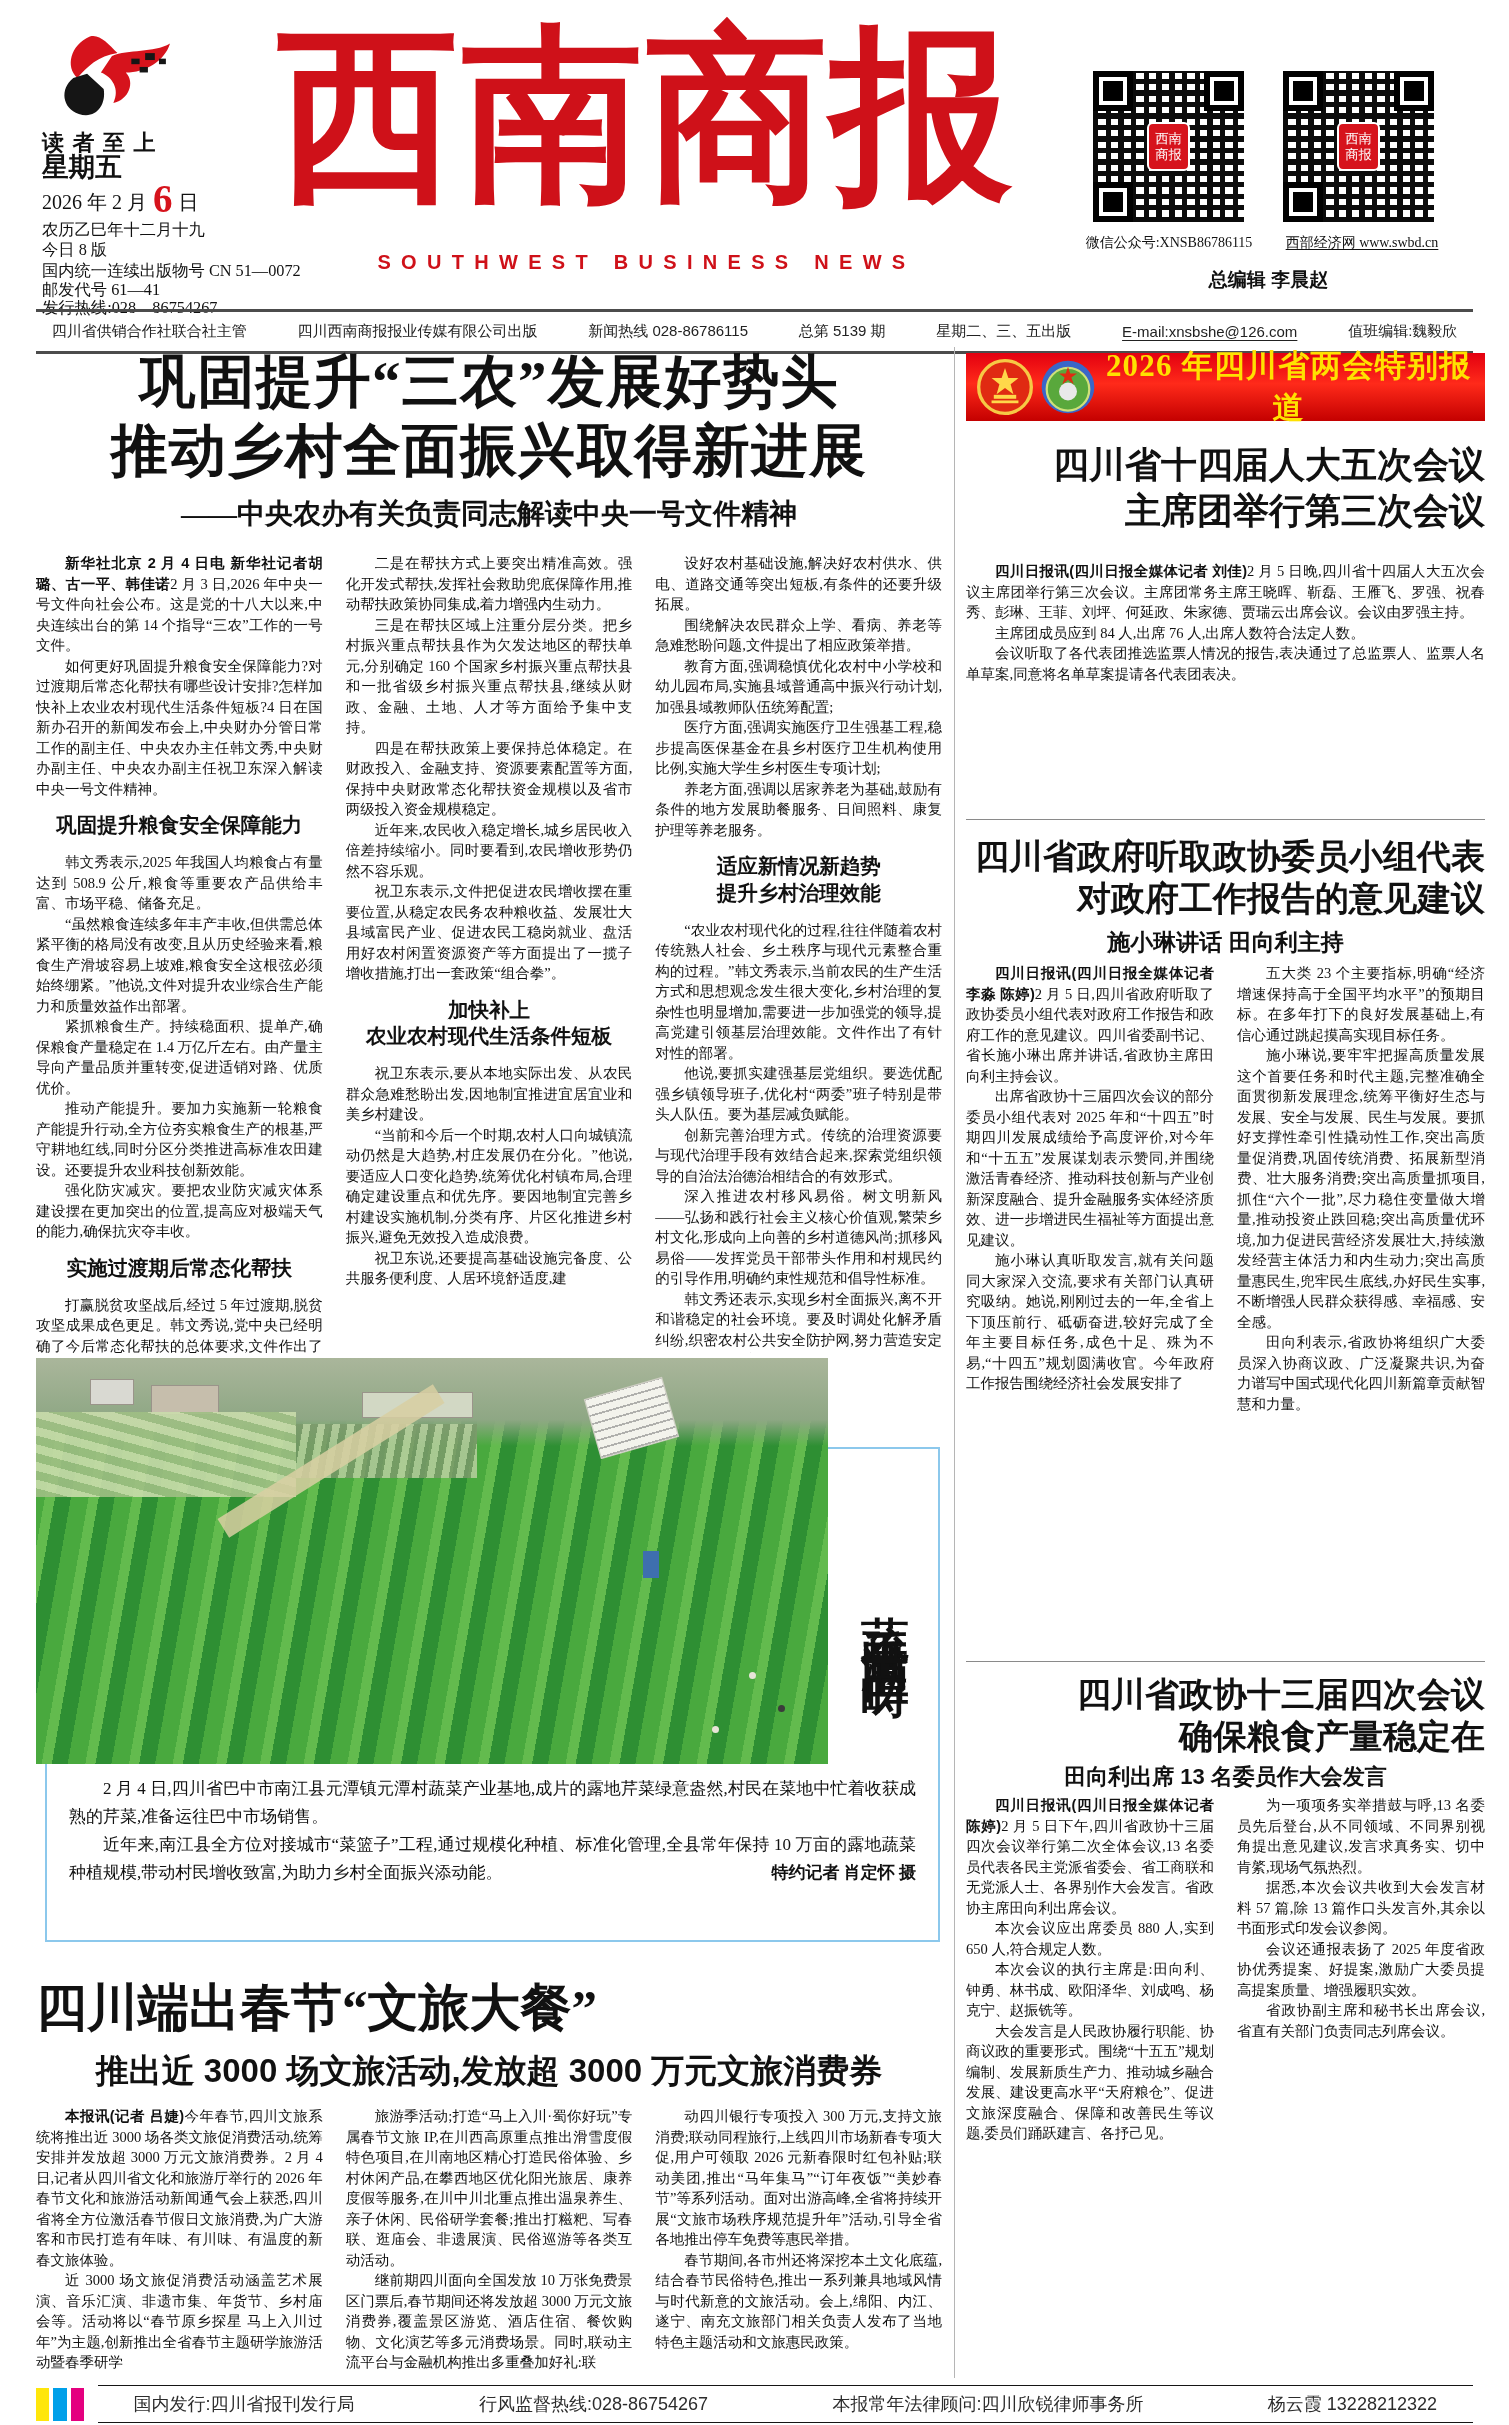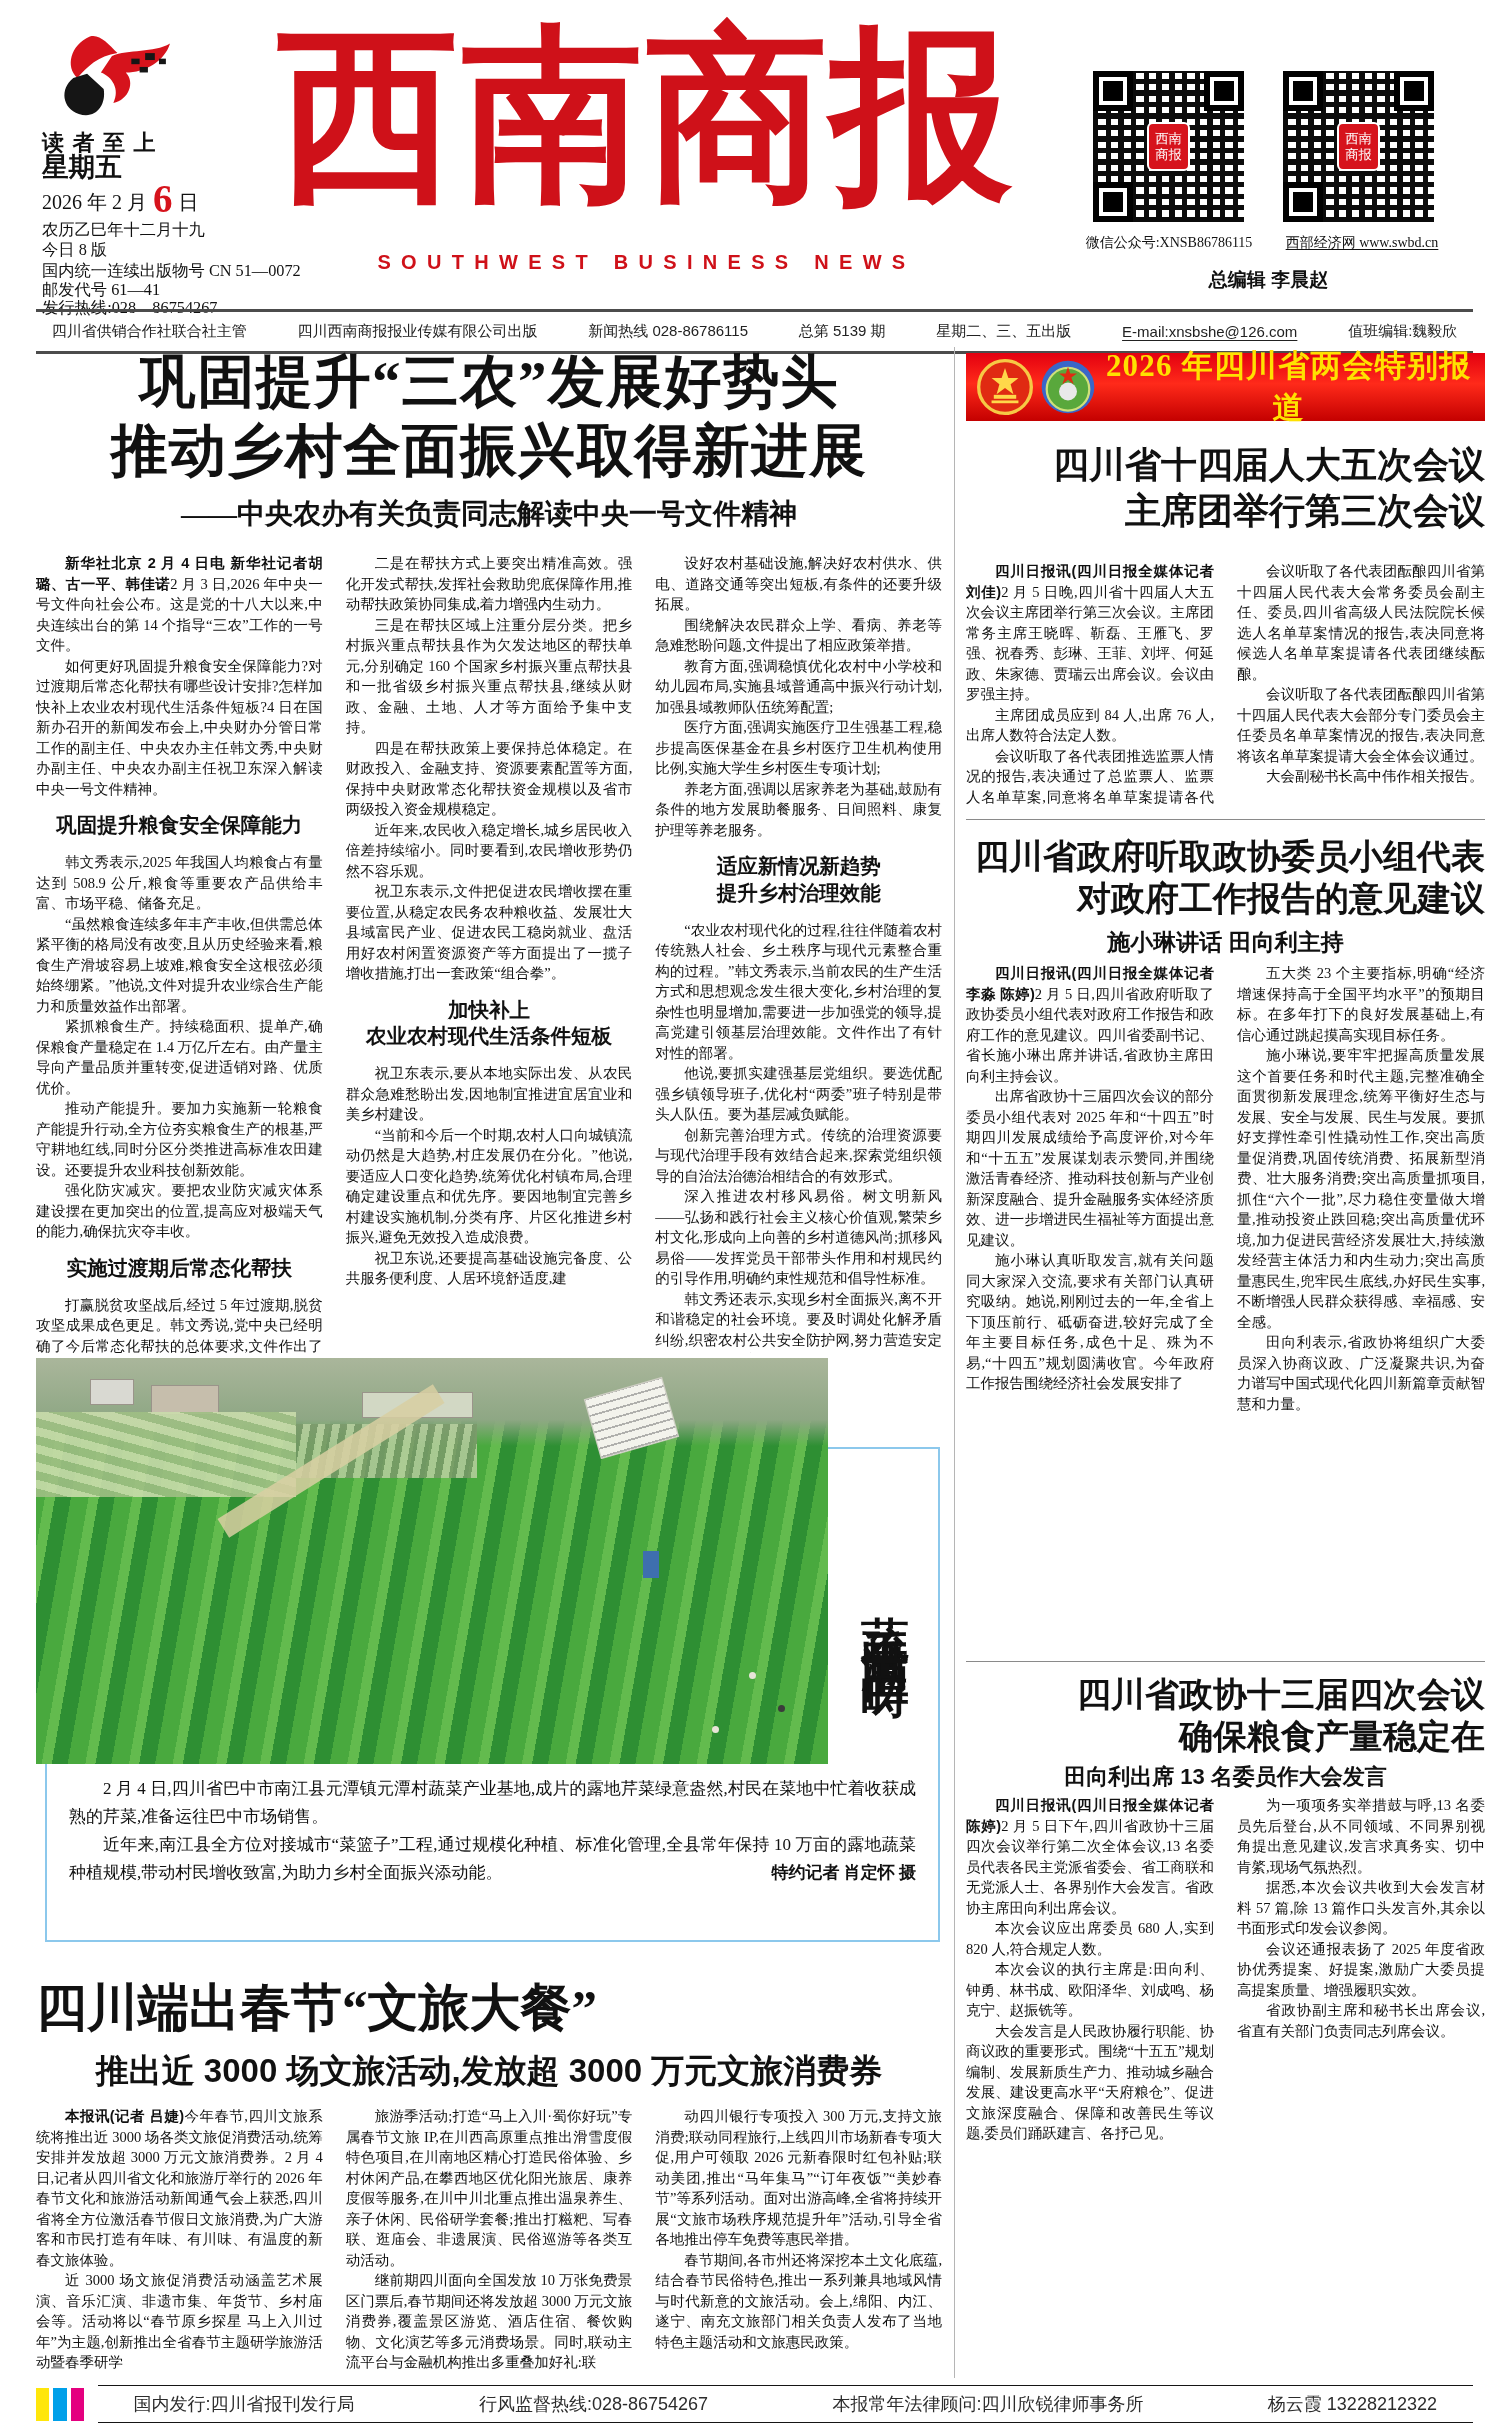--- a/index.html
+++ b/index.html
@@ -290,25 +290,20 @@
   </div>
 
   <div class="abs story-h sans" style="top:442px">四川省十四届人大五次会议</div>
   <div class="abs story-h sans" style="top:488px">主席团举行第三次会议</div>
   <div class="abs cols rcols" style="top:561px;height:249px">
     <div class="col">
         <p class="para"><b>四川日报讯(四川日报全媒体记者 刘佳)</b>2 月 5 日晚,四川省十四届人大五次会议主席团举行第三次会议。主席团常务主席王晓晖、靳磊、王雁飞、罗强、祝春秀、彭琳、王菲、刘坪、何延政、朱家德、贾瑞云出席会议。会议由罗强主持。</p>
         <p class="para">主席团成员应到 84 人,出席 76 人,出席人数符合法定人数。</p>
         <p class="para">会议听取了各代表团推选监票人情况的报告,表决通过了总监票人、监票人名单草案,同意将名单草案提请各代表团表决。</p>
       </div>
-    <div class="col">
-        <p class="para">会议听取了各代表团酝酿四川省第十四届人民代表大会常务委员会副主任、委员,四川省高级人民法院院长候选人名单草案情况的报告,表决同意将候选人名单草案提请各代表团继续酝酿。</p>
-        <p class="para">会议听取了各代表团酝酿四川省第十四届人民代表大会部分专门委员会主任委员名单草案情况的报告,表决同意将该名单草案提请大会全体会议通过。</p>
-        <p class="para">大会副秘书长高中伟作相关报告。</p>
-      </div>
   </div>
 
   <div class="abs hrule" style="top:819px"></div>
 
   <div class="abs story-h story-h2 sans" style="top:835px">四川省政府听取政协委员小组代表</div>
   <div class="abs story-h story-h2 sans" style="top:877px">对政府工作报告的意见建议</div>
   <div class="abs story-sub sans" style="top:927px;font-size:23px">施小琳讲话 田向利主持</div>
   <div class="abs cols rcols" style="top:963px;height:687px">
     <div class="col">
         <p class="para"><b>四川日报讯(四川日报全媒体记者 李淼 陈婷)</b>2 月 5 日,四川省政府听取了政协委员小组代表对政府工作报告和政府工作的意见建议。四川省委副书记、省长施小琳出席并讲话,省政协主席田向利主持会议。</p>
@@ -323,21 +318,21 @@
   </div>
 
   <div class="abs hrule" style="top:1661px"></div>
 
   <div class="abs story-h story-h2 sans" style="top:1673px">四川省政协十三届四次会议</div>
   <div class="abs story-h story-h2 sans" style="top:1715px">确保粮食产量稳定在</div>
   <div class="abs story-sub sans" style="top:1762px;font-size:22px">田向利出席 13 名委员作大会发言</div>
   <div class="abs cols rcols" style="top:1795px;height:579px">
     <div class="col">
         <p class="para"><b>四川日报讯(四川日报全媒体记者 陈婷)</b>2 月 5 日下午,四川省政协十三届四次会议举行第二次全体会议,13 名委员代表各民主党派省委会、省工商联和无党派人士、各界别作大会发言。省政协主席田向利出席会议。</p>
-        <p class="para">本次会议应出席委员 680 人,实到 820 人,符合规定人数。</p>
+        <p class="para">本次会议应出席委员 880 人,实到 650 人,符合规定人数。</p>
         <p class="para">本次会议的执行主席是:田向利、钟勇、林书成、欧阳泽华、刘成鸣、杨克宁、赵振铣等。</p>
         <p class="para">大会发言是人民政协履行职能、协商议政的重要形式。围绕“十五五”规划编制、发展新质生产力、推动城乡融合发展、建设更高水平“天府粮仓”、促进文旅深度融合、保障和改善民生等议题,委员们踊跃建言、各抒己见。</p>
       </div>
     <div class="col">
         <p class="para">为一项项务实举措鼓与呼,13 名委员先后登台,从不同领域、不同界别视角提出意见建议,发言求真务实、切中肯綮,现场气氛热烈。</p>
         <p class="para">据悉,本次会议共收到大会发言材料 57 篇,除 13 篇作口头发言外,其余以书面形式印发会议参阅。</p>
         <p class="para">会议还通报表扬了 2025 年度省政协优秀提案、好提案,激励广大委员提高提案质量、增强履职实效。</p>
         <p class="para">省政协副主席和秘书长出席会议,省直有关部门负责同志列席会议。</p>
       </div>
   </div>

